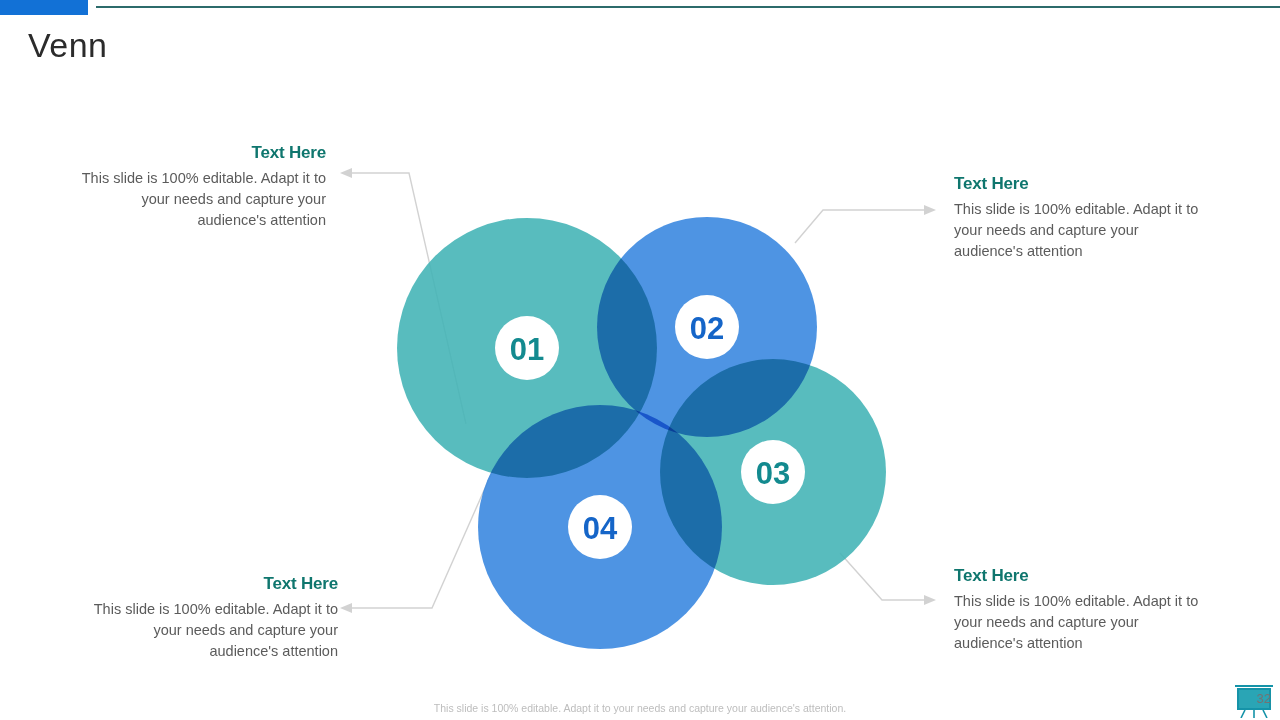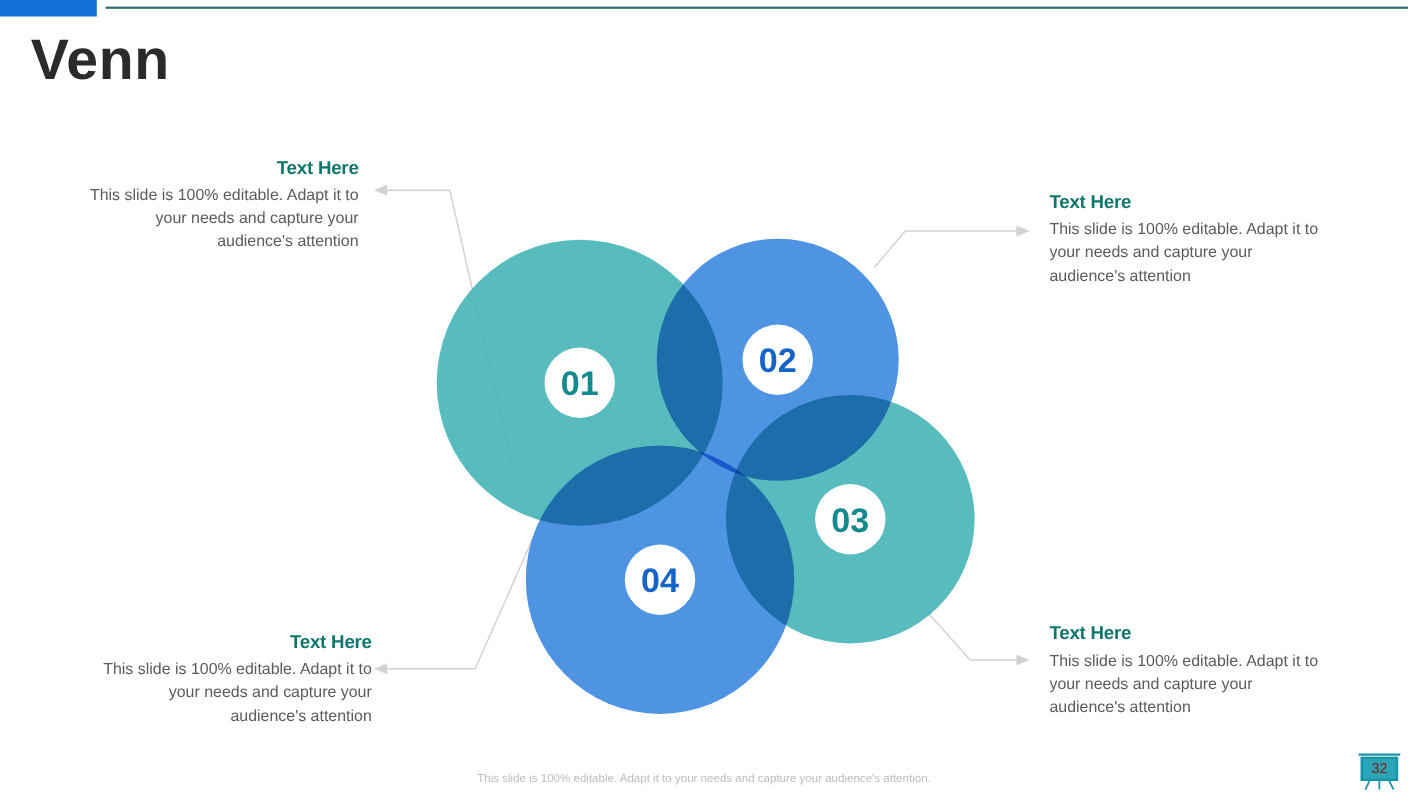--- a/index.html
+++ b/index.html
@@ -35,22 +35,22 @@
     width: 1184px;
     height: 1.5px;
     background: #2c6b6b;
   }
 
   
   .page-title {
     position: absolute;
     left: 28px;
     top: 26px;
-    font-size: 52px;
-    font-weight: bold;
+    font-size: 34px;
+    font-weight: normal;
     color: #2b2b2b;
     letter-spacing: 0.5px;
     line-height: 1.15;
   }
 
   
   .venn-stage {
     position: absolute;
     left: 0; top: 0;
     width: 1280px;
@@ -115,23 +115,23 @@
     left: 1px; top: 1px;
     width: 38px; height: 2px;
     background: #1593a8;
   }
   .page-badge .num {
     position: absolute;
     left: 3px; top: 5px;
     width: 34px;
     height: 20px;
     line-height: 20px;
-    text-align: center;
+    text-align: right;
     font-size: 13px;
-    color: #7f1d1d;
+    color: #737373;
     font-family: "Liberation Sans", sans-serif;
   }
   .page-badge .legs {
     position: absolute;
     left: 3px; top: 26px;
     width: 34px; height: 8px;
   }
 </style>
 </head>
 <body>

